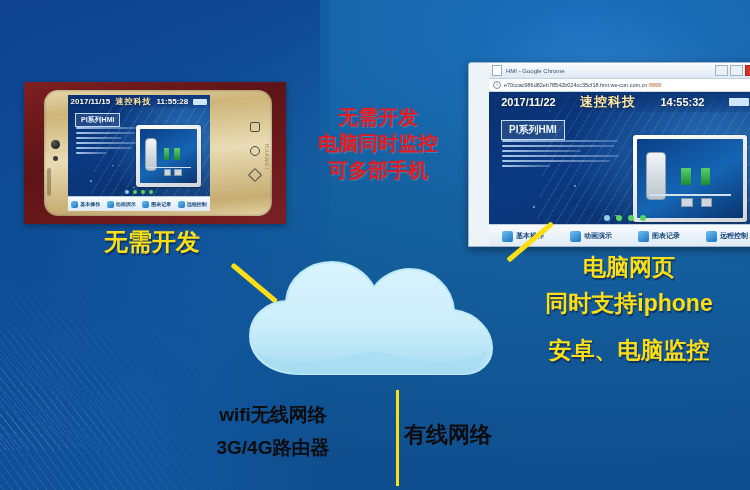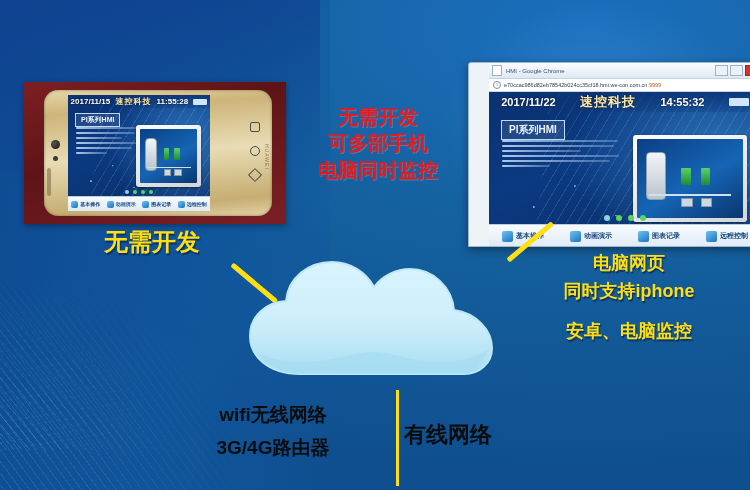--- a/index.html
+++ b/index.html
@@ -174,21 +174,21 @@
     color:#e8191c;font-weight:bold;font-size:20px;line-height:1.32;
     text-shadow:1px 1px 0 rgba(255,255,255,.18);
   }
   .lbl-phoneapp{
     position:absolute;left:62px;top:226px;width:180px;text-align:center;
     color:#ffdf14;font-weight:bold;font-size:24px;
     text-shadow:1px 2px 1px rgba(8,44,90,.85);white-space:nowrap;
   }
   .right-block{
     position:absolute;left:508px;top:250px;width:242px;text-align:center;
-    color:#ffdf14;font-weight:bold;font-size:18px;line-height:1.55;
+    color:#ffdf14;font-weight:bold;font-size:23px;line-height:1.55;
     text-shadow:1px 2px 1px rgba(8,44,90,.85);white-space:nowrap;
   }
   .right-block .l3{margin-top:12px;}
   .wifi-block{
     position:absolute;left:168px;top:398px;width:210px;text-align:center;
     color:#0c0c0c;font-weight:bold;font-size:19px;line-height:1.75;
     white-space:nowrap;
   }
   .wired-block{
     position:absolute;left:404px;top:420px;width:190px;text-align:left;
@@ -278,22 +278,22 @@
               <span>远程控制</span>
             </div>
           </div>
         </div>
       </div>
     </div>
   </div>
 
   <div class="red-block">
     <div>无需开发</div>
+    <div>电脑同时监控</div>
     <div>可多部手机</div>
-    <div>电脑同时监控</div>
   </div>
 
   <div class="browser">
     <div class="b-title">
       <span class="b-fav"></span>
       <span class="b-ttl">HMI - Google Chrome</span>
       <span class="b-wctl">
         <i></i>
         <i></i>
         <i class="x"></i>

